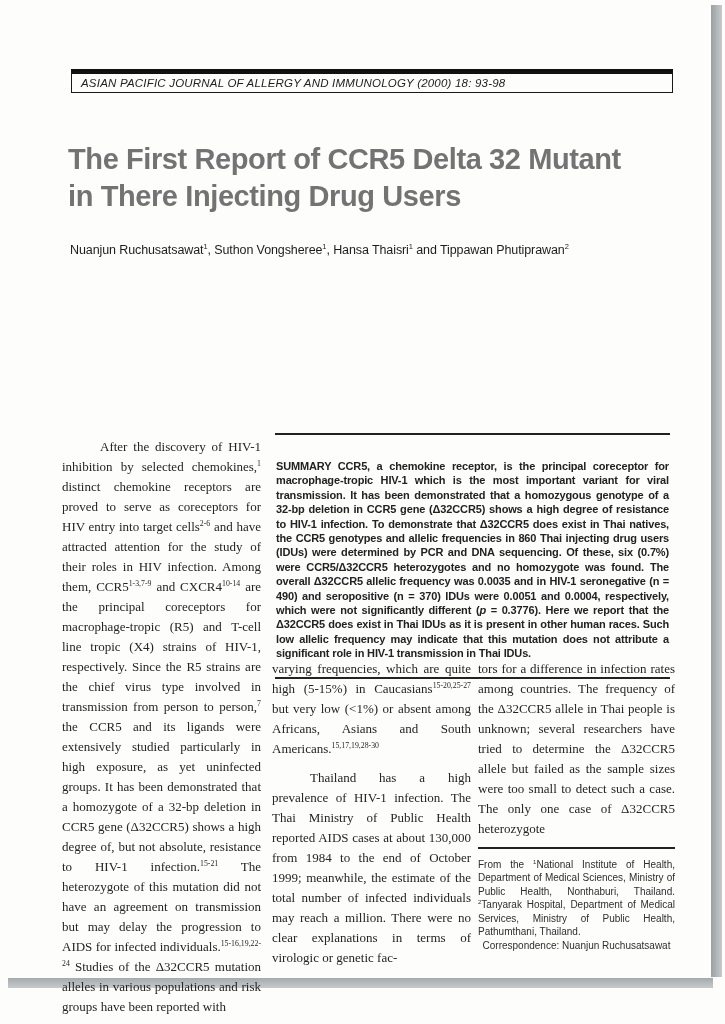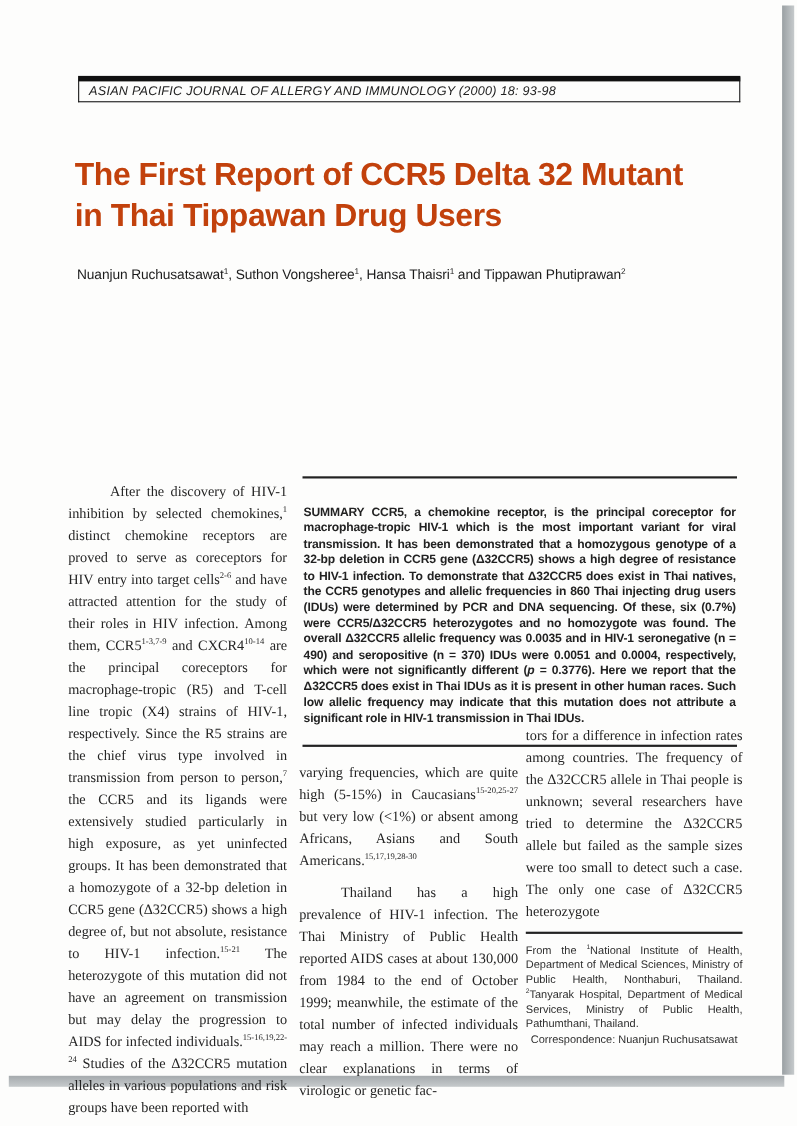--- a/index.html
+++ b/index.html
@@ -21,32 +21,32 @@
     box-sizing: border-box; border: 1.5px solid #1a1a1a; border-top: 5px solid #111;
     display: flex; align-items: center; padding-left: 9px; background: #fdfdfc;
   }
   .journal-box span {
     font-style: italic; font-size: 11.5px; letter-spacing: 0.2px; color: #222;
     white-space: nowrap;
   }
   .title {
     position: absolute; left: 68px; top: 141px; width: 628px; margin: 0;
     font-size: 29px; font-weight: bold; line-height: 37px; letter-spacing: -0.4px;
-    color: #c2410c;
+    color: #737373;
   }
   .authors {
     position: absolute; left: 70px; top: 243px; width: 645px;
     font-size: 12.5px; font-weight: normal; color: #1c1c1c; letter-spacing: -0.1px;
   }
   .col {
     position: absolute; font-family: "Liberation Serif", serif;
     font-size: 13px; line-height: 20px; text-align: justify; color: #242424;
   }
   .col-left  { left: 62px;  top: 437px; width: 199px; }
-  .col-mid   { left: 272px; top: 692px; width: 199px; }
+  .col-mid   { left: 272px; top: 659px; width: 199px; }
   .col-right { left: 478px; top: 659px; width: 197px; }
   .para { margin: 0; }
   .para + .para { margin-top: 9px; }
   .para.indent { text-indent: 38px; }
   sup { font-size: 0.6em; line-height: 0; vertical-align: super; }
   .summary {
     position: absolute; left: 275px; top: 433px; width: 395px;
     box-sizing: border-box;
     border-top: 2.5px solid #222; border-bottom: 2px solid #222;
     padding: 24px 1px 16px 1px;
@@ -70,21 +70,21 @@
 
   <div class="edge-right"></div>
   <div class="edge-bottom"></div>
 
   <div class="journal-box">
     <span>ASIAN PACIFIC JOURNAL OF ALLERGY AND IMMUNOLOGY (2000) 18: 93-98</span>
   </div>
 
   <h1 class="title">
     <div>The First Report of CCR5 Delta 32 Mutant</div>
-    <div>in Thai Tippawan Drug Users</div>
+    <div>in There Injecting Drug Users</div>
   </h1>
 
   <div class="authors">Nuanjun  Ruchusatsawat<sup>1</sup>,  Suthon Vongsheree<sup>1</sup>, Hansa Thaisri<sup>1</sup> and Tippawan Phutiprawan<sup>2</sup></div>
 
   <div class="col col-left">
       <p class="para indent">After the discovery of HIV-1 inhibition by selected chemokines,<sup>1</sup> distinct chemokine receptors are proved to serve as coreceptors for HIV entry into target cells<sup>2-6</sup> and have attracted attention for the study of their roles in HIV infection. Among them, CCR5<sup>1-3,7-9</sup> and CXCR4<sup>10-14</sup> are the principal coreceptors for macrophage-tropic (R5) and T-cell line tropic (X4) strains of HIV-1, respectively. Since the R5 strains are the chief virus type involved in transmission from person to person,<sup>7</sup> the CCR5 and its ligands were extensively studied particularly in high exposure, as yet uninfected groups. It has been demonstrated that a homozygote of a 32-bp deletion in CCR5 gene (Δ32CCR5) shows a high degree of, but not absolute, resistance to HIV-1 infection.<sup>15-21</sup> The heterozygote of this mutation did not have an agreement on transmission but may delay the progression to AIDS for infected individuals.<sup>15-16,19,22-24</sup> Studies of the Δ32CCR5 mutation alleles in various populations and risk groups have been reported with</p>
     </div>
 
   <div class="summary">SUMMARY  CCR5, a chemokine receptor, is the principal coreceptor for macrophage-tropic HIV-1 which is the most important variant for viral transmission. It has been demonstrated that a homozygous genotype of a 32-bp deletion in CCR5 gene (Δ32CCR5) shows a high degree of resistance to HIV-1 infection. To demonstrate that Δ32CCR5 does exist in Thai natives, the CCR5 genotypes and allelic frequencies in 860 Thai injecting drug users (IDUs) were determined by PCR and DNA sequencing.  Of these, six (0.7%) were CCR5/Δ32CCR5 heterozygotes and no homozygote was found. The overall Δ32CCR5 allelic frequency was 0.0035 and in HIV-1 seronegative (n = 490) and seropositive (n = 370) IDUs were 0.0051 and 0.0004, respectively, which were not significantly different (<i>p</i> = 0.3776). Here we report that the Δ32CCR5 does exist in Thai IDUs as it is present in other human races. Such low allelic frequency may indicate that this mutation does not attribute a significant role in HIV-1 transmission in Thai IDUs.</div>
 

